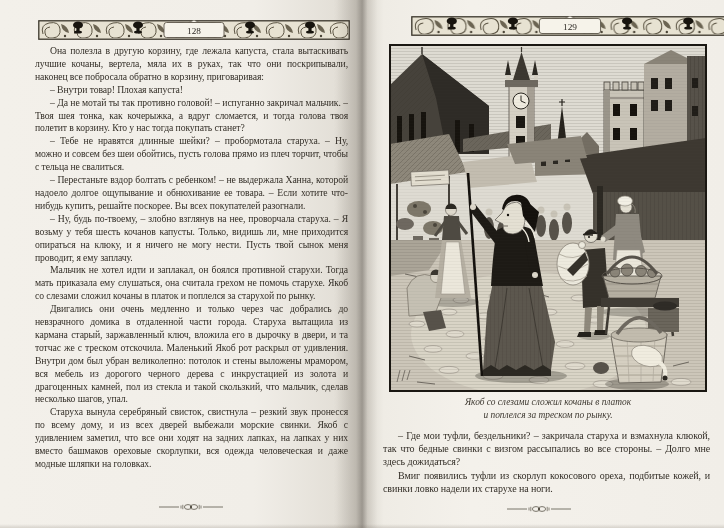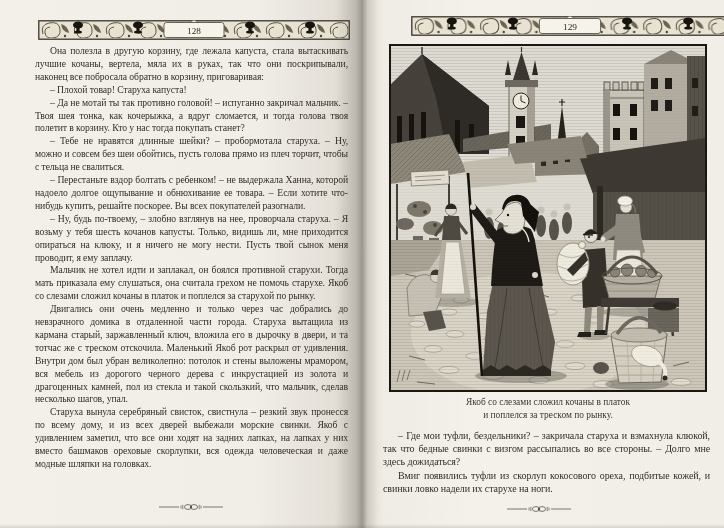--- a/index.html
+++ b/index.html
@@ -15,21 +15,21 @@
     background:linear-gradient(90deg,rgba(60,50,40,0) 0%,rgba(60,50,40,0.16) 38%,rgba(35,28,22,0.32) 49%,rgba(60,50,40,0.10) 58%,rgba(60,50,40,0) 75%);}
   .band{position:absolute;}
   .band svg{display:block;width:100%;height:100%;}
   .textblock{position:absolute;color:#332e27;text-align:justify;}
   .left-text{left:35px;top:45px;width:313px;height:452px;font-size:9.7px;line-height:12.9px;letter-spacing:-0.1px;overflow:hidden;}
   .right-text{left:21px;top:429px;width:327px;font-size:10px;line-height:13.2px;letter-spacing:-0.1px;}
   .textblock p{margin:0;text-indent:15px;}
   .illus{position:absolute;left:27px;top:44px;width:318px;height:348px;}
   .illus svg{display:block;width:100%;height:100%;}
   .caption{position:absolute;left:27px;top:396px;width:318px;text-align:center;
-    font-size:9.4px;line-height:12.6px;color:#3c372f;}
+    font-style:italic;font-size:9.4px;line-height:12.6px;color:#3c372f;}
   .divider{position:absolute;width:66px;height:12px;}
   .divider svg{display:block;width:100%;height:100%;}
   .pagenum-text{font-family:"Liberation Serif","DejaVu Serif",serif;}
   .bottom-shade{position:absolute;left:0;bottom:0;width:724px;height:4px;
     background:linear-gradient(to bottom,rgba(0,0,0,0),rgba(90,80,70,0.18));pointer-events:none;}
 </style>
 </head>
 <body>
 
 <div class="spread">
@@ -70,21 +70,21 @@
             </g>
         </g>
         <polygon points="150,3 162,3 156,0" fill="#f6f3ea" stroke="#5c564a" stroke-width="0.7"></polygon>
         <rect x="126" y="2.5" width="60" height="15" rx="2.5" fill="#f6f3ea" stroke="#5c564a" stroke-width="0.9"></rect>
         <text class="pagenum-text" x="156" y="13.6" text-anchor="middle" font-size="9.2" fill="#2c2823">128</text>
       </svg>
     </div>
 
     <div class="textblock left-text">
       <p>Она полезла в другую корзину, где лежала капуста, стала вытаскивать лучшие кочаны, вертела, мяла их в руках, так что они поскрипывали, наконец все побросала обратно в корзину, приговаривая:</p>
-      <p>– Плохой товар! Старуха капуста!</p>
+      <p>– Внутри товар! Плохая капуста!</p>
       <p>– Да не мотай ты так противно головой! – испуганно закричал мальчик. – Твоя шея тонка, как кочерыжка, а вдруг сломается, и тогда голова твоя полетит в корзину. Кто у нас тогда покупать станет?</p>
       <p>– Тебе не нравятся длинные шейки? – пробормотала старуха. – Ну, можно и совсем без шеи обойтись, пусть голова прямо из плеч торчит, чтобы с тельца не свалиться.</p>
       <p>– Перестаньте вздор болтать с ребенком! – не выдержала Ханна, которой надоело долгое ощупывание и обнюхивание ее товара. – Если хотите что-нибудь купить, решайте поскорее. Вы всех покупателей разогнали.</p>
       <p>– Ну, будь по-твоему, – злобно взглянув на нее, проворчала старуха. – Я возьму у тебя шесть кочанов капусты. Только, видишь ли, мне приходится опираться на клюку, и я ничего не могу нести. Пусть твой сынок меня проводит, я ему заплачу.</p>
       <p>Мальчик не хотел идти и заплакал, он боялся противной старухи. Тогда мать приказала ему слушаться, она считала грехом не помочь старухе. Якоб со слезами сложил кочаны в платок и поплелся за старухой по рынку.</p>
       <p>Двигались они очень медленно и только через час добрались до невзрачного домика в отдаленной части города. Старуха вытащила из кармана старый, заржавленный ключ, вложила его в дырочку в двери, и та тотчас же с треском отскочила. Маленький Якоб рот раскрыл от удивления. Внутри дом был убран великолепно: потолок и стены выложены мрамором, вся мебель из дорогого черного дерева с инкрустацией из золота и драгоценных камней, пол из стекла и такой скользкий, что мальчик, сделав несколько шагов, упал.</p>
       <p>Старуха вынула серебряный свисток, свистнула – резкий звук пронесся по всему дому, и из всех дверей выбежали морские свинки. Якоб с удивлением заметил, что все они ходят на задних лапках, на лапках у них вместо башмаков ореховые скорлупки, вся одежда человеческая и даже модные шляпки на головках.</p>
     </div>
 
     <div class="divider" style="left:158px;top:501px;">

